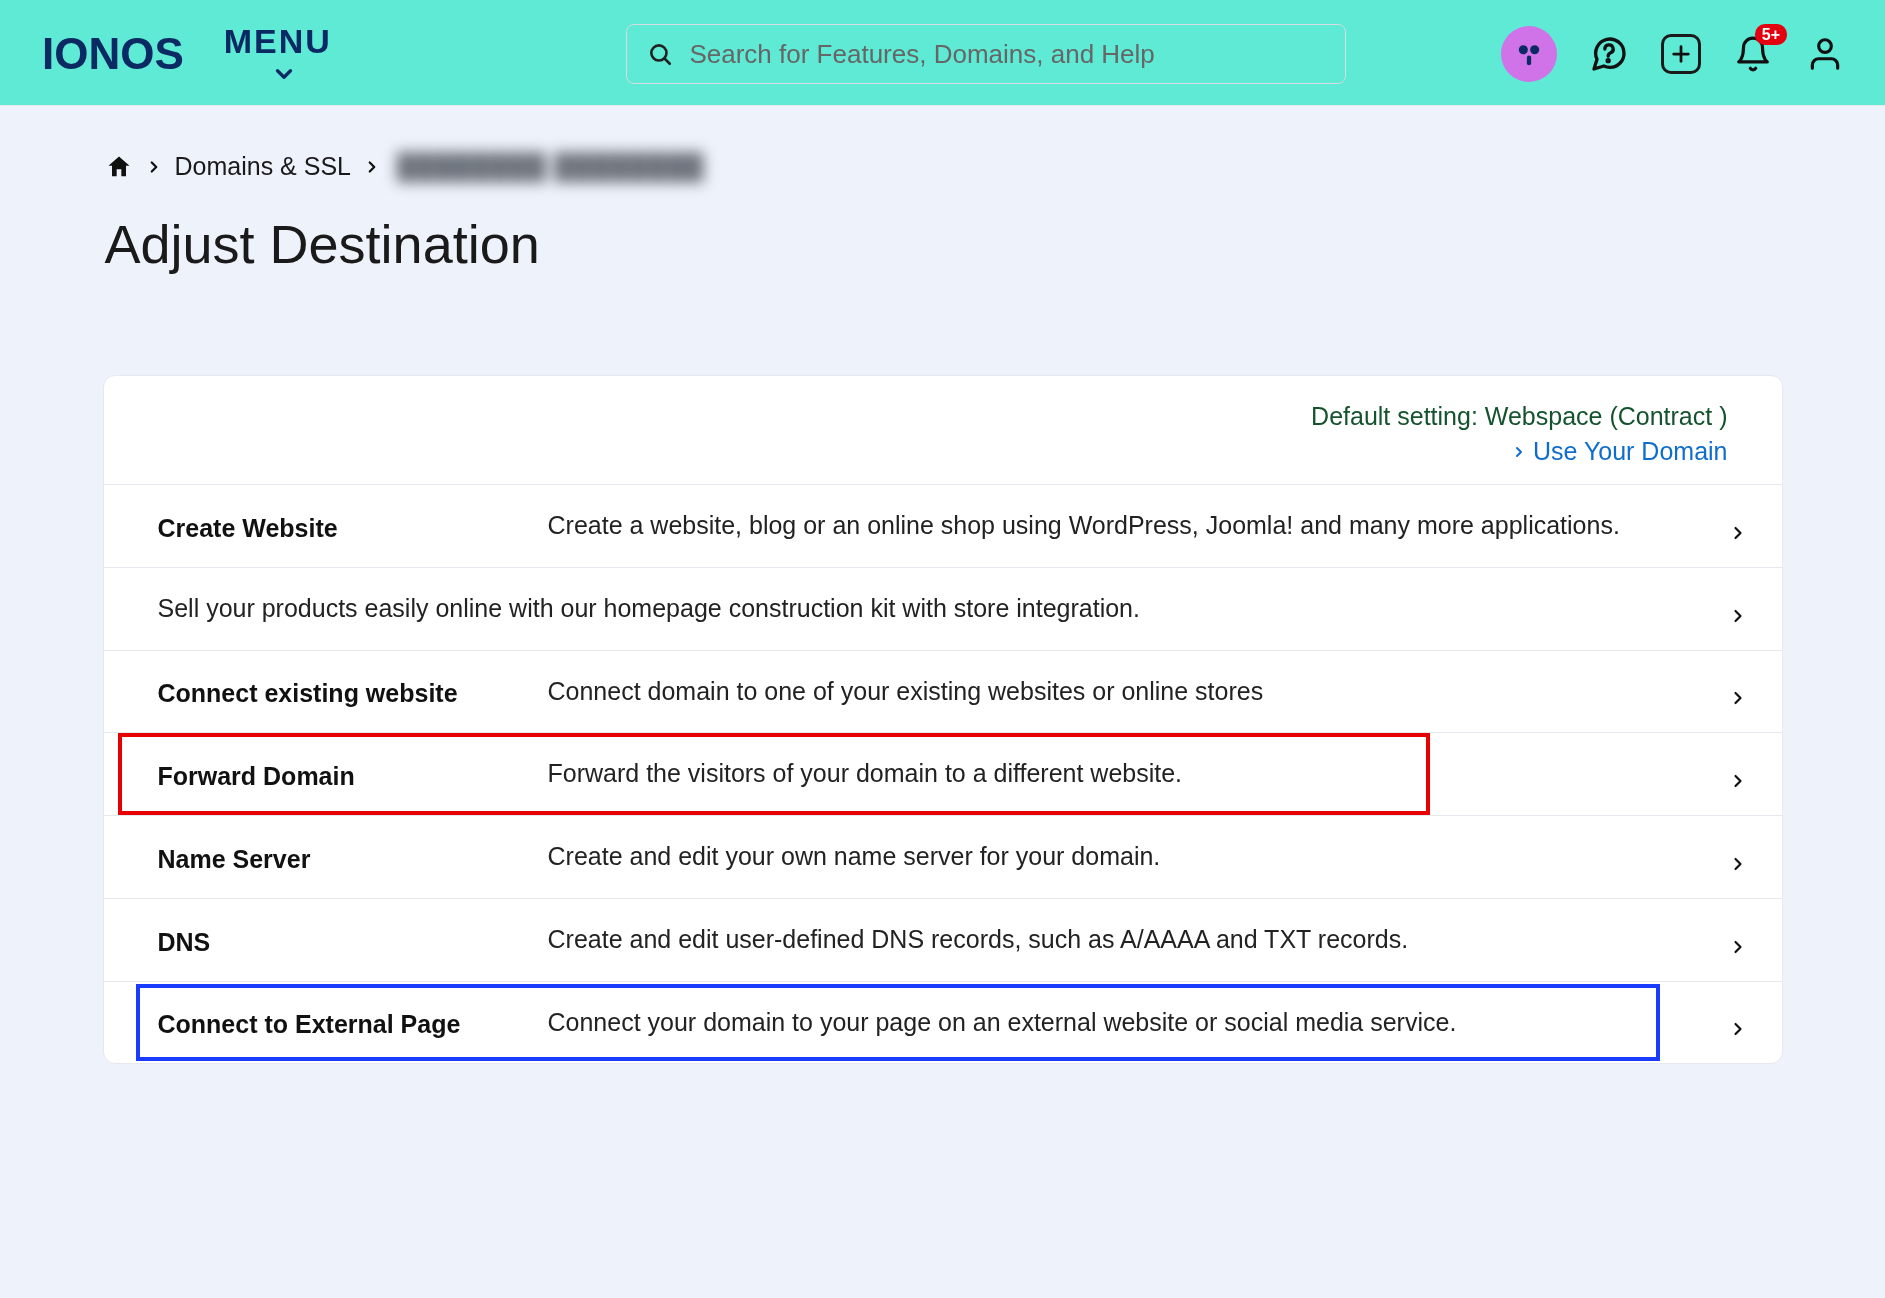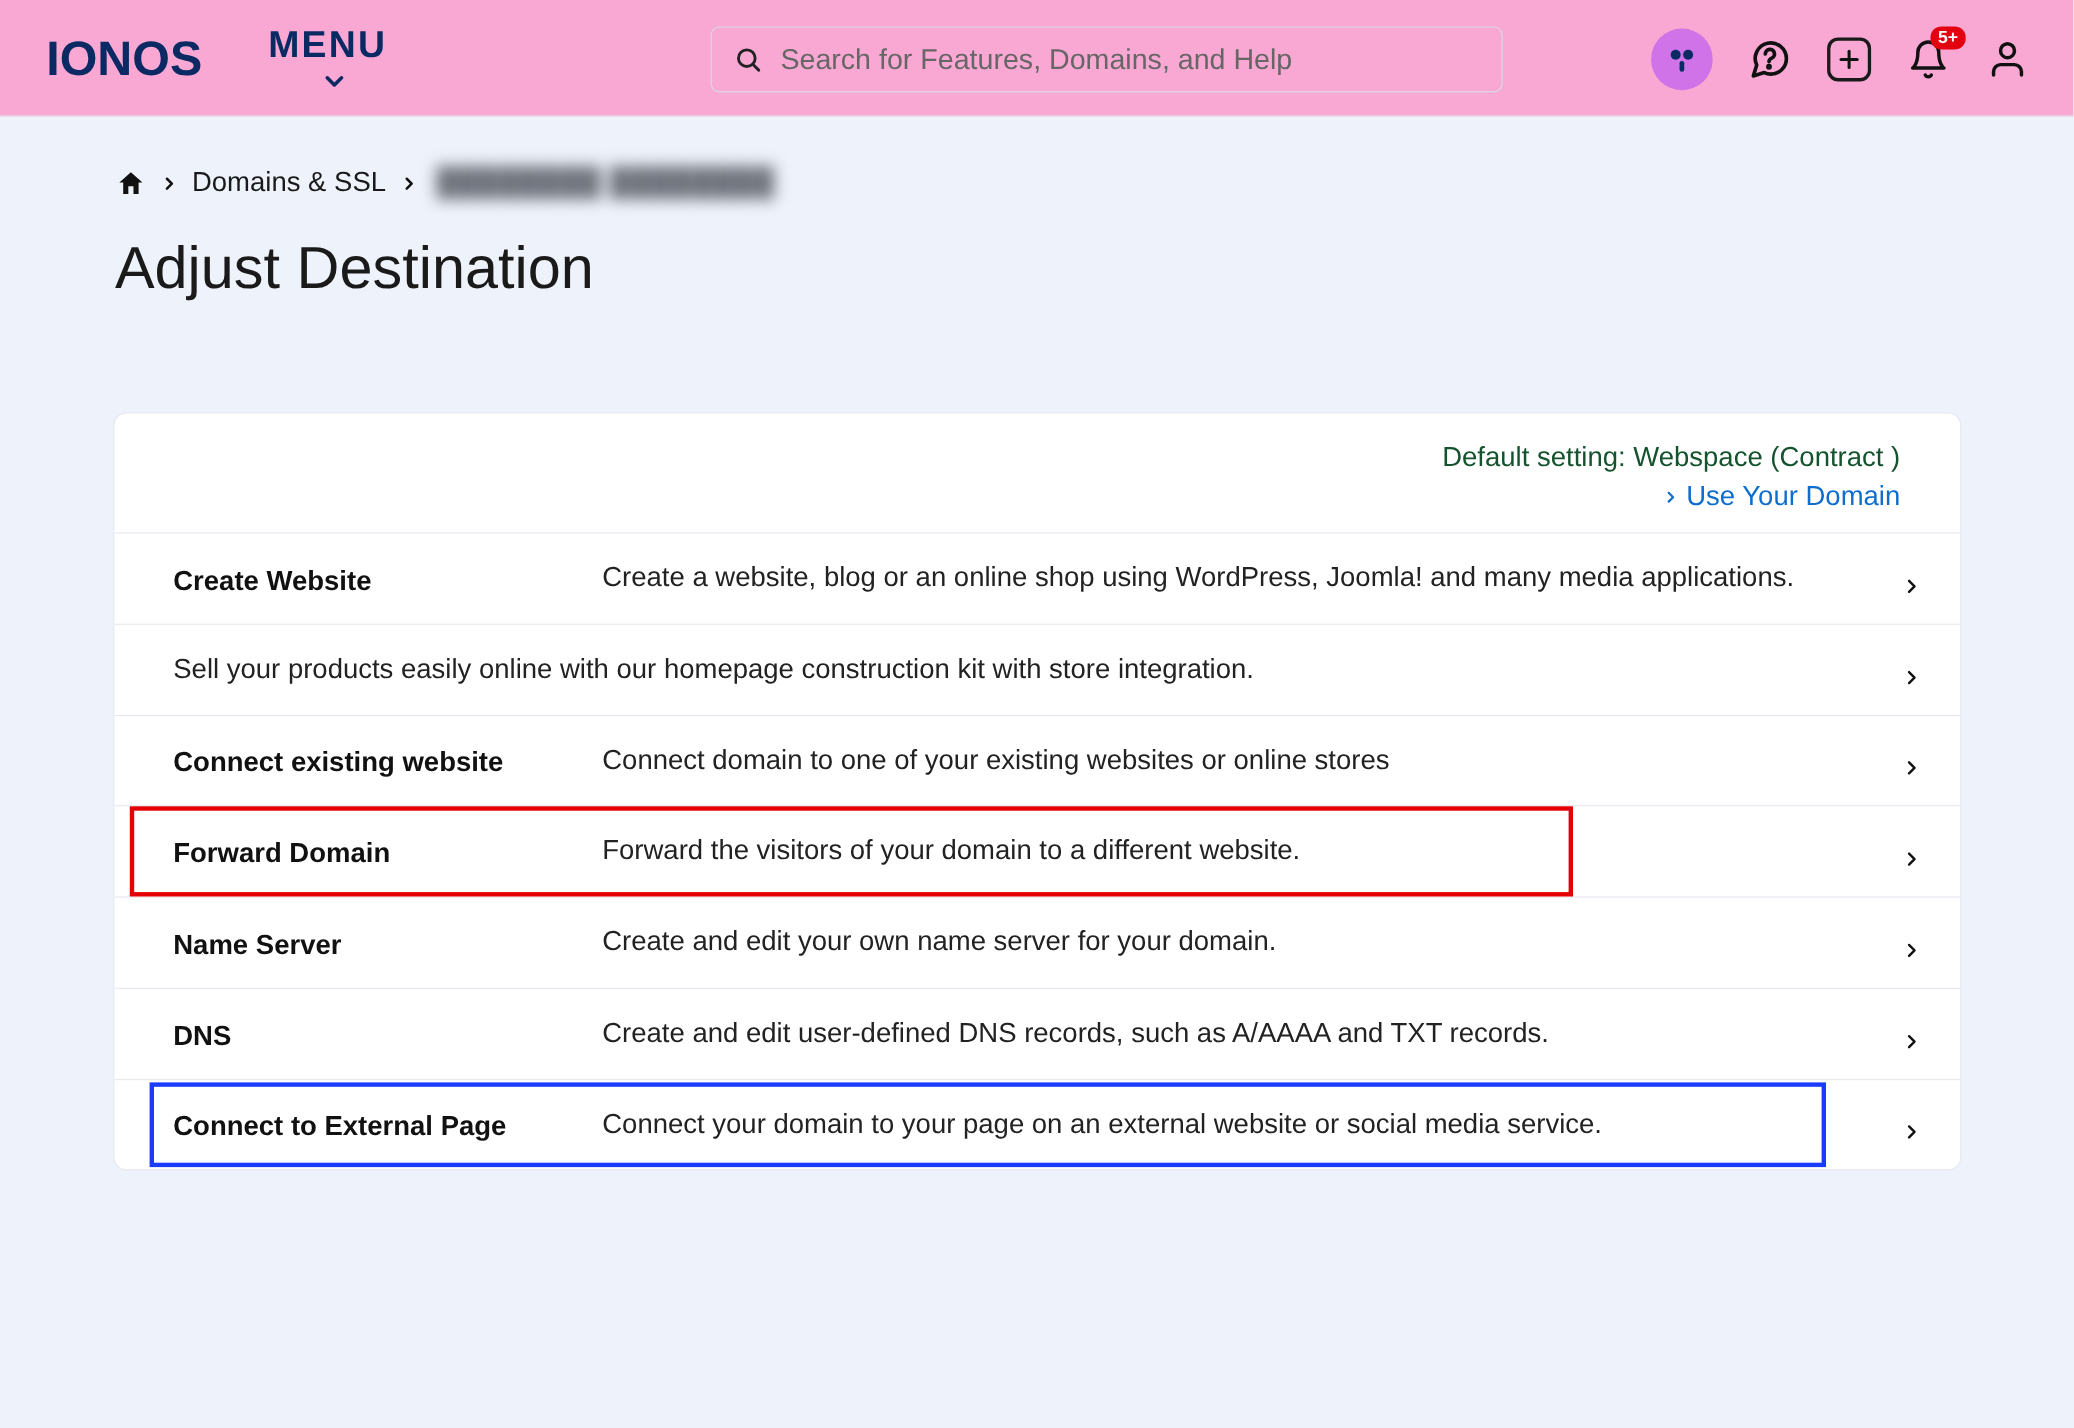--- a/index.html
+++ b/index.html
@@ -22,28 +22,27 @@
     min-height:1298px;
     background:var(--page);
     font-family:"Segoe UI",Arial,Helvetica,sans-serif;
     color:var(--text);
     font-size:20px;
     -webkit-font-smoothing:antialiased;
   }
 
   
   header.topbar{
-    background:#f9a8d4;
+    background:#5eead4;
     height:106px;
     border-bottom:1px solid var(--light-border);
     display:flex;
     align-items:center;
     padding:3px 40px 0 42px;
     box-sizing:border-box;
-    gap:20px;
   }
   .logo{
     color:var(--brand);
     font-weight:900;
     font-size:44px;
     letter-spacing:0px;
     font-family:"Arial Black","Segoe UI",sans-serif;
     margin-right:40px;
     white-space:nowrap;
   }
@@ -308,21 +307,21 @@
         <svg width="16" height="16" viewBox="0 0 24 24" fill="none" stroke="#0f6ecd" stroke-width="3" stroke-linecap="round" stroke-linejoin="round">
             <polyline points="9 18 15 12 9 6"></polyline>
           </svg>
         <span>Use Your Domain</span>
       </a>
     </div>
 
     <div id="options-container">
         <div class="option-row">
           <div class="option-title">Create Website</div>
-          <div class="option-desc">Create a website, blog or an online shop using WordPress, Joomla! and many media applications.</div>
+          <div class="option-desc">Create a website, blog or an online shop using WordPress, Joomla! and many more applications.</div>
           <div class="option-arrow">
             <svg width="20" height="20" viewBox="0 0 24 24" fill="none" stroke="#111" stroke-width="2.6" stroke-linecap="round" stroke-linejoin="round">
               <polyline points="9 18 15 12 9 6"></polyline>
             </svg>
           </div>
         </div>
         <div class="option-row">
           <div class="option-desc">Sell your products easily online with our homepage construction kit with store integration.</div>
           <div class="option-arrow">
             <svg width="20" height="20" viewBox="0 0 24 24" fill="none" stroke="#111" stroke-width="2.6" stroke-linecap="round" stroke-linejoin="round">

